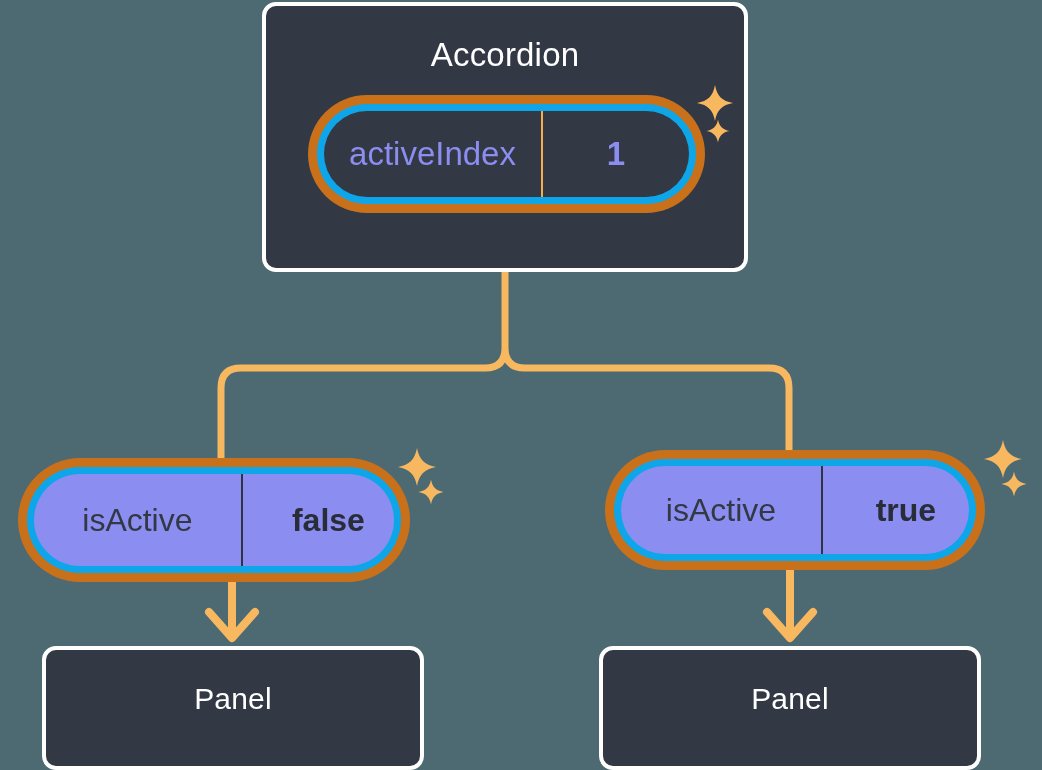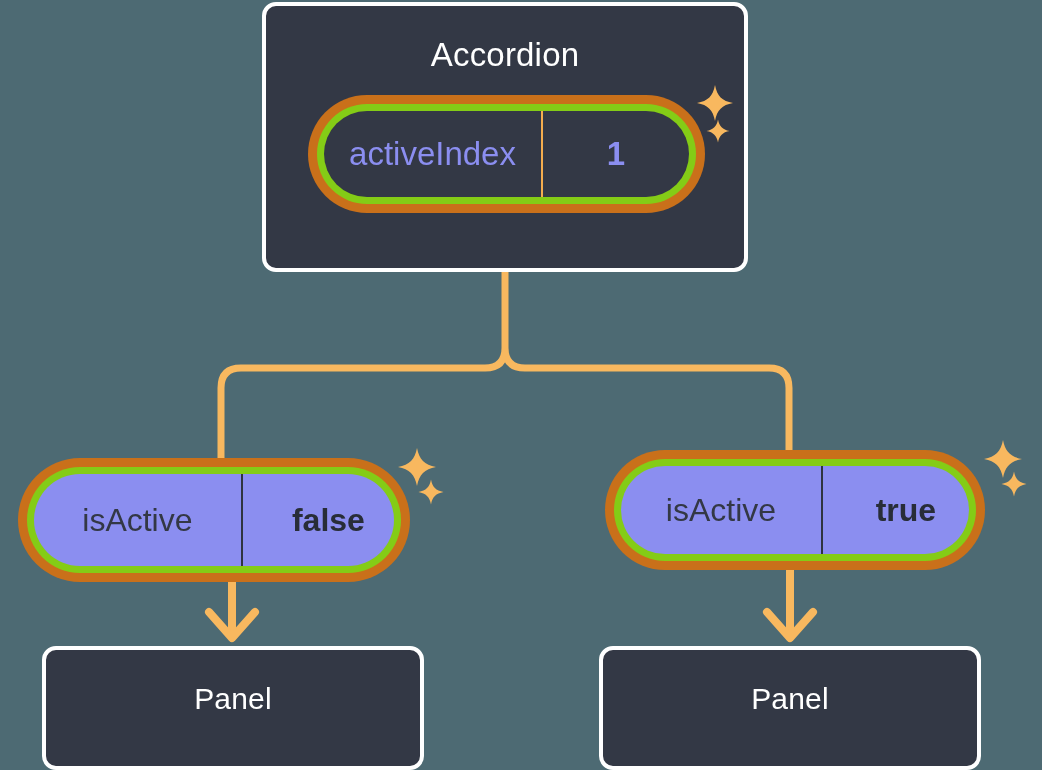--- a/index.html
+++ b/index.html
@@ -82,21 +82,21 @@
     align-items: stretch;
     
     background: #c9701a;
     padding: 9px;
   }
   .pill-inner {
     flex: 1 1 auto;
     display: flex;
     align-items: stretch;
     border-radius: 999px;
-    background: #84cc16;
+    background: #0ea5e9;
     padding: 7px;
     box-sizing: border-box;
   }
   .pill-core {
     flex: 1 1 auto;
     display: flex;
     align-items: stretch;
     border-radius: 999px;
     overflow: hidden;
     box-sizing: border-box;

